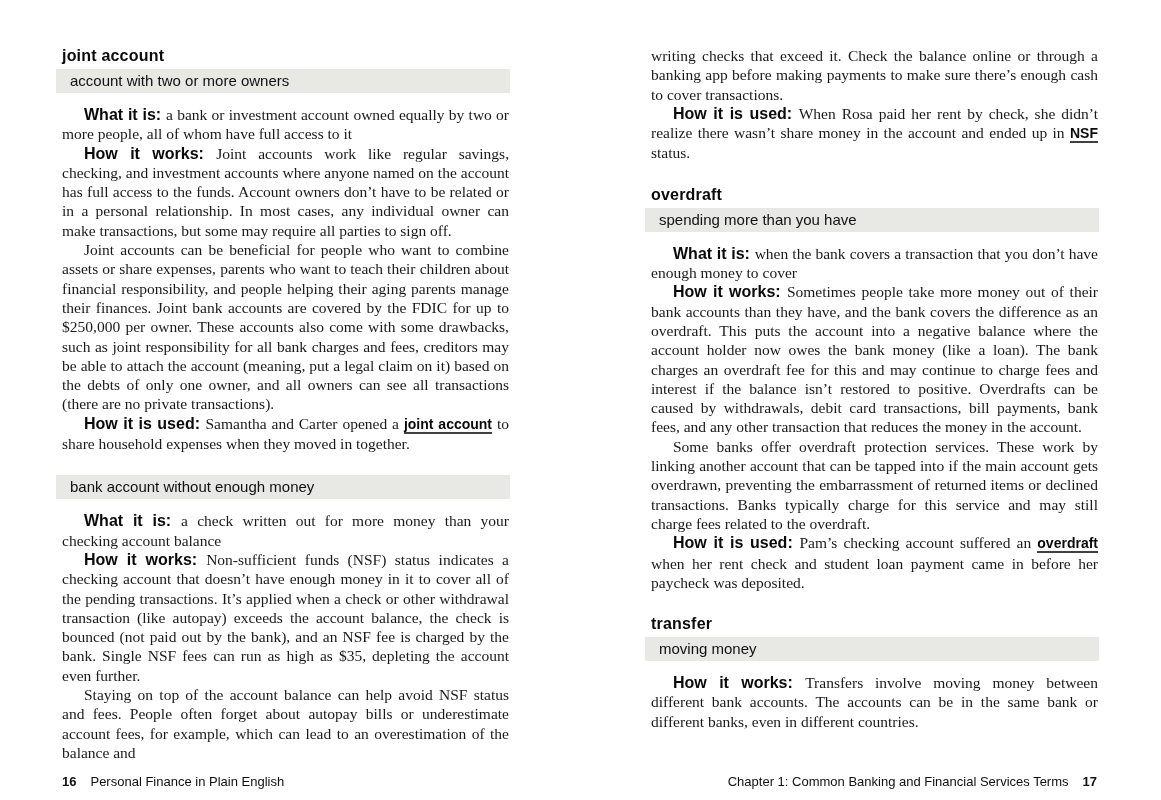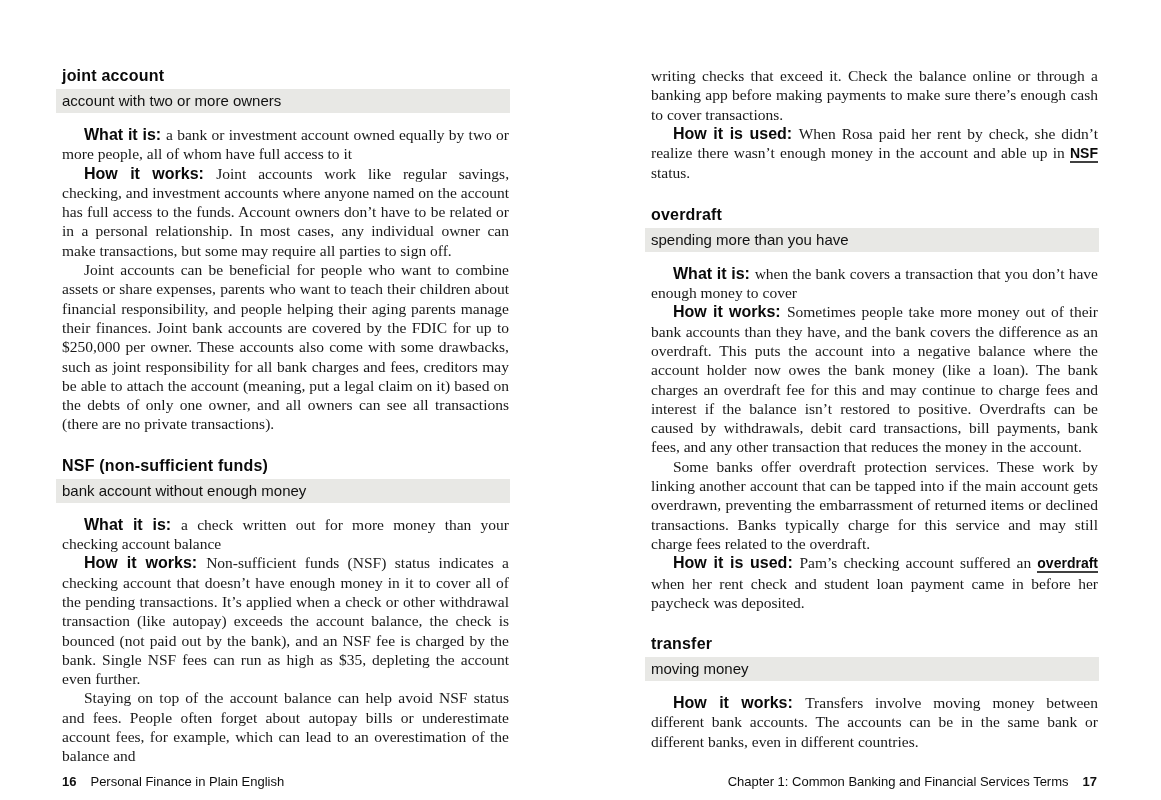--- a/index.html
+++ b/index.html
@@ -4,21 +4,21 @@
 <style>
   html, body { margin: 0; padding: 0; }
   body {
     width: 1161px; height: 800px;
     background: #ffffff;
     position: relative;
     font-family: "Liberation Serif", serif;
     color: #191919;
     overflow: hidden;
   }
-  .column { position: absolute; top: 46px; width: 447px; margin-top: 20px; }
+  .column { position: absolute; top: 46px; width: 447px; }
   #left-col  { left: 62px; }
   #right-col { left: 651px; }
 
   .term-heading {
     font-family: "Liberation Sans", sans-serif;
     font-weight: bold;
     font-size: 16px;
     line-height: 19px;
     letter-spacing: 0.2px;
     color: #0a0a0a;
@@ -26,21 +26,21 @@
   }
   .section { margin-top: 0; }
   .section.mt { margin-top: 22px; }
 
   .term-subtitle {
     font-family: "Liberation Sans", sans-serif;
     font-size: 15px;
     line-height: 23px;
     background: #e8e8e5;
     color: #111111;
-    padding: 0 0 1px 6px;
+    padding: 0 0 1px 14px;
     margin: 0 -1px 12px -6px;
   }
 
   .body-para {
     margin: 0;
     text-align: justify;
     font-size: 15.5px;
     line-height: 19.3px;
   }
   .body-para.indent { text-indent: 22px; }
@@ -78,36 +78,36 @@
 <body>
 
 <div class="column" id="left-col">
 
   <div class="section">
     <h3 class="term-heading">joint account</h3>
     <div class="term-subtitle">account with two or more owners</div>
     <p class="body-para indent"><span class="run-label">What it is: </span><span>a bank or investment account owned equally by two or more people, all of whom have full access to it</span></p>
     <p class="body-para indent"><span class="run-label">How it works: </span><span>Joint accounts work like regular savings, checking, and investment accounts where anyone named on the account has full access to the funds. Account owners don’t have to be related or in a personal relationship. In most cases, any individual owner can make transactions, but some may require all parties to sign off.</span></p>
     <p class="body-para indent"><span>Joint accounts can be beneficial for people who want to combine assets or share expenses, parents who want to teach their children about financial responsibility, and people helping their aging parents manage their finances. Joint bank accounts are covered by the FDIC for up to $250,000 per owner. These accounts also come with some drawbacks, such as joint responsibility for all bank charges and fees, creditors may be able to attach the account (meaning, put a legal claim on it) based on the debts of only one owner, and all owners can see all transactions (there are no private transactions).</span></p>
+    <p class="body-para indent"><span class="run-label">How it is used: </span><span>Samantha and Carter opened a </span><span class="run-term">joint account</span><span> to share household expenses when they moved in together.</span></p>
   </div>
 
   <div class="section mt">
-    <h3 class="term-heading">NSF (non-sufficient funds)</h3>
     <div class="term-subtitle">bank account without enough money</div>
     <p class="body-para indent"><span class="run-label">What it is: </span><span>a check written out for more money than your checking account balance</span></p>
     <p class="body-para indent"><span class="run-label">How it works: </span><span>Non-sufficient funds (NSF) status indicates a checking account that doesn’t have enough money in it to cover all of the pending transactions. It’s applied when a check or other withdrawal transaction (like autopay) exceeds the account balance, the check is bounced (not paid out by the bank), and an NSF fee is charged by the bank. Single NSF fees can run as high as $35, depleting the account even further.</span></p>
     <p class="body-para indent"><span>Staying on top of the account balance can help avoid NSF status and fees. People often forget about autopay bills or underestimate account fees, for example, which can lead to an overestimation of the balance and</span></p>
   </div>
 
 </div>
 
 <div class="column" id="right-col">
 
   <p class="body-para"><span>writing checks that exceed it. Check the balance online or through a banking app before making payments to make sure there’s enough cash to cover transactions.</span></p>
-  <p class="body-para indent"><span class="run-label">How it is used: </span><span>When Rosa paid her rent by check, she didn’t realize there wasn’t enough money in the account and able up in </span><span class="run-term">NSF</span><span> status.</span></p>
+  <p class="body-para indent"><span class="run-label">How it is used: </span><span>When Rosa paid her rent by check, she didn’t realize there wasn’t share money in the account and ended up in </span><span class="run-term">NSF</span><span> status.</span></p>
 
   <div class="section mt">
     <h3 class="term-heading">overdraft</h3>
     <div class="term-subtitle">spending more than you have</div>
     <p class="body-para indent"><span class="run-label">What it is: </span><span>when the bank covers a transaction that you don’t have enough money to cover</span></p>
     <p class="body-para indent"><span class="run-label">How it works: </span><span>Sometimes people take more money out of their bank accounts than they have, and the bank covers the difference as an overdraft. This puts the account into a negative balance where the account holder now owes the bank money (like a loan). The bank charges an overdraft fee for this and may continue to charge fees and interest if the balance isn’t restored to positive. Overdrafts can be caused by withdrawals, debit card transactions, bill payments, bank fees, and any other transaction that reduces the money in the account.</span></p>
     <p class="body-para indent"><span>Some banks offer overdraft protection services. These work by linking another account that can be tapped into if the main account gets overdrawn, preventing the embarrassment of returned items or declined transactions. Banks typically charge for this service and may still charge fees related to the overdraft.</span></p>
     <p class="body-para indent"><span class="run-label">How it is used: </span><span>Pam’s checking account suffered an </span><span class="run-term">overdraft</span><span> when her rent check and student loan payment came in before her paycheck was deposited.</span></p>
   </div>
 

